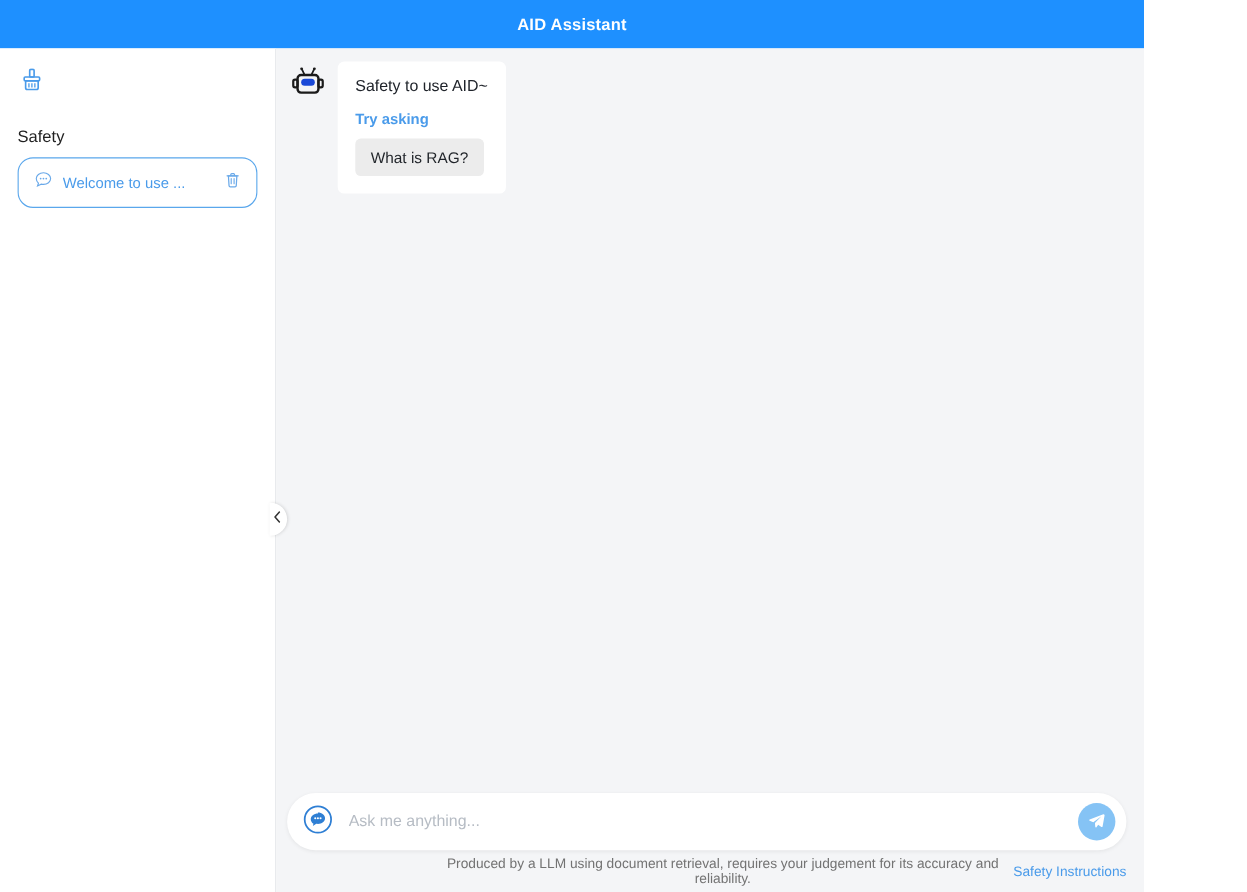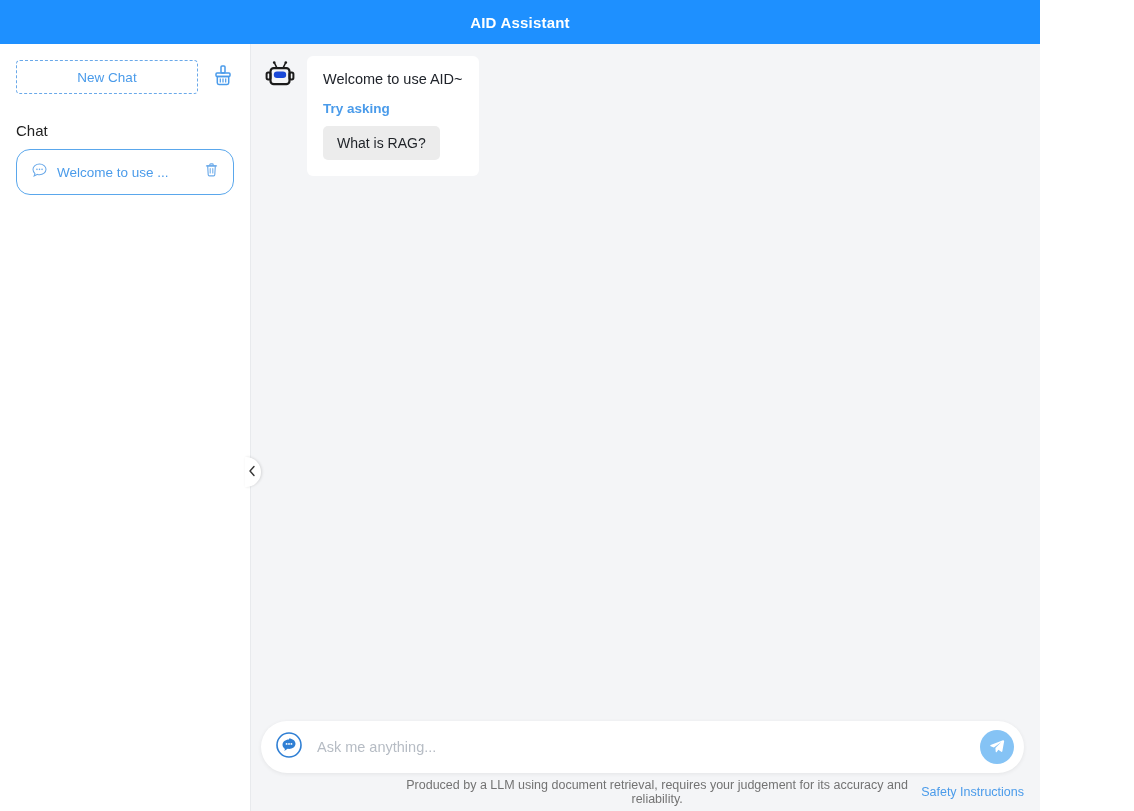--- a/index.html
+++ b/index.html
@@ -289,36 +289,33 @@
 
   <div class="header">
     <span>AID Assistant</span>
   </div>
 
   <div class="body">
 
     <div class="sidebar">
 
       <div class="sidebar-top">
-        <div class="new-chat-btn">
-          <span>New Chat</span>
-        </div>
         <button class="clear-icon-btn">
           <span>
             <svg width="20" height="22" viewBox="0 0 20 22" fill="none">
               <rect x="8" y="1" width="4" height="7" rx="1" stroke="#4a9bea" stroke-width="1.5"></rect>
               <rect x="3" y="8" width="14" height="3.4" rx="1" stroke="#4a9bea" stroke-width="1.5"></rect>
               <path d="M4.3 11.6h11.4v6.2a1.6 1.6 0 0 1-1.6 1.6H5.9a1.6 1.6 0 0 1-1.6-1.6v-6.2Z" stroke="#4a9bea" stroke-width="1.5"></path>
               <path d="M7.3 13.6v4M10 13.6v4M12.7 13.6v4" stroke="#4a9bea" stroke-width="1.2"></path>
             </svg>
           </span>
         </button>
       </div>
 
-      <div class="section-title">Chat</div>
+      <div class="section-title">Safety</div>
 
       <div class="chat-list">
         <div class="chat-item">
           <span>
             <svg width="17" height="17" viewBox="0 0 18 18" fill="none">
               <path d="M9 2.2c3.8 0 6.9 2.5 6.9 5.6 0 3.1-3.1 5.6-6.9 5.6-.75 0-1.47-.1-2.14-.28L3.3 14.9l.9-2.6C2.86 11.25 2.1 9.7 2.1 7.8 2.1 4.7 5.2 2.2 9 2.2Z" stroke="#6aa9e9" stroke-width="1.1"></path>
               <circle cx="6.3" cy="7.8" r=".85" fill="#6aa9e9"></circle>
               <circle cx="9" cy="7.8" r=".85" fill="#6aa9e9"></circle>
               <circle cx="11.7" cy="7.8" r=".85" fill="#6aa9e9"></circle>
             </svg>
@@ -358,21 +355,21 @@
                 <circle cx="21.8" cy="3.6" r="1.3" fill="#1b1b1b"></circle>
                 <rect x="6.5" y="9.2" width="19" height="16" rx="3.2" stroke="#1b1b1b" stroke-width="2.2"></rect>
                 <rect x="2.6" y="13.4" width="3.9" height="7" rx="1.6" stroke="#1b1b1b" stroke-width="2"></rect>
                 <rect x="25.5" y="13.4" width="3.9" height="7" rx="1.6" stroke="#1b1b1b" stroke-width="2"></rect>
                 <rect x="9.8" y="12.6" width="12.4" height="6.4" rx="3.2" fill="#1a49d8"></rect>
               </svg>
             </span>
           </div>
 
           <div class="bubble">
-            <div class="bubble-text">Welcome to use AID~</div>
+            <div class="bubble-text">Safety to use AID~</div>
             <div class="try-asking">Try asking</div>
             <div class="chips">
               <div class="chip">What is RAG?</div>
             </div>
           </div>
         </div>
       </div>
 
       <div class="composer-area">
         <div class="composer">

